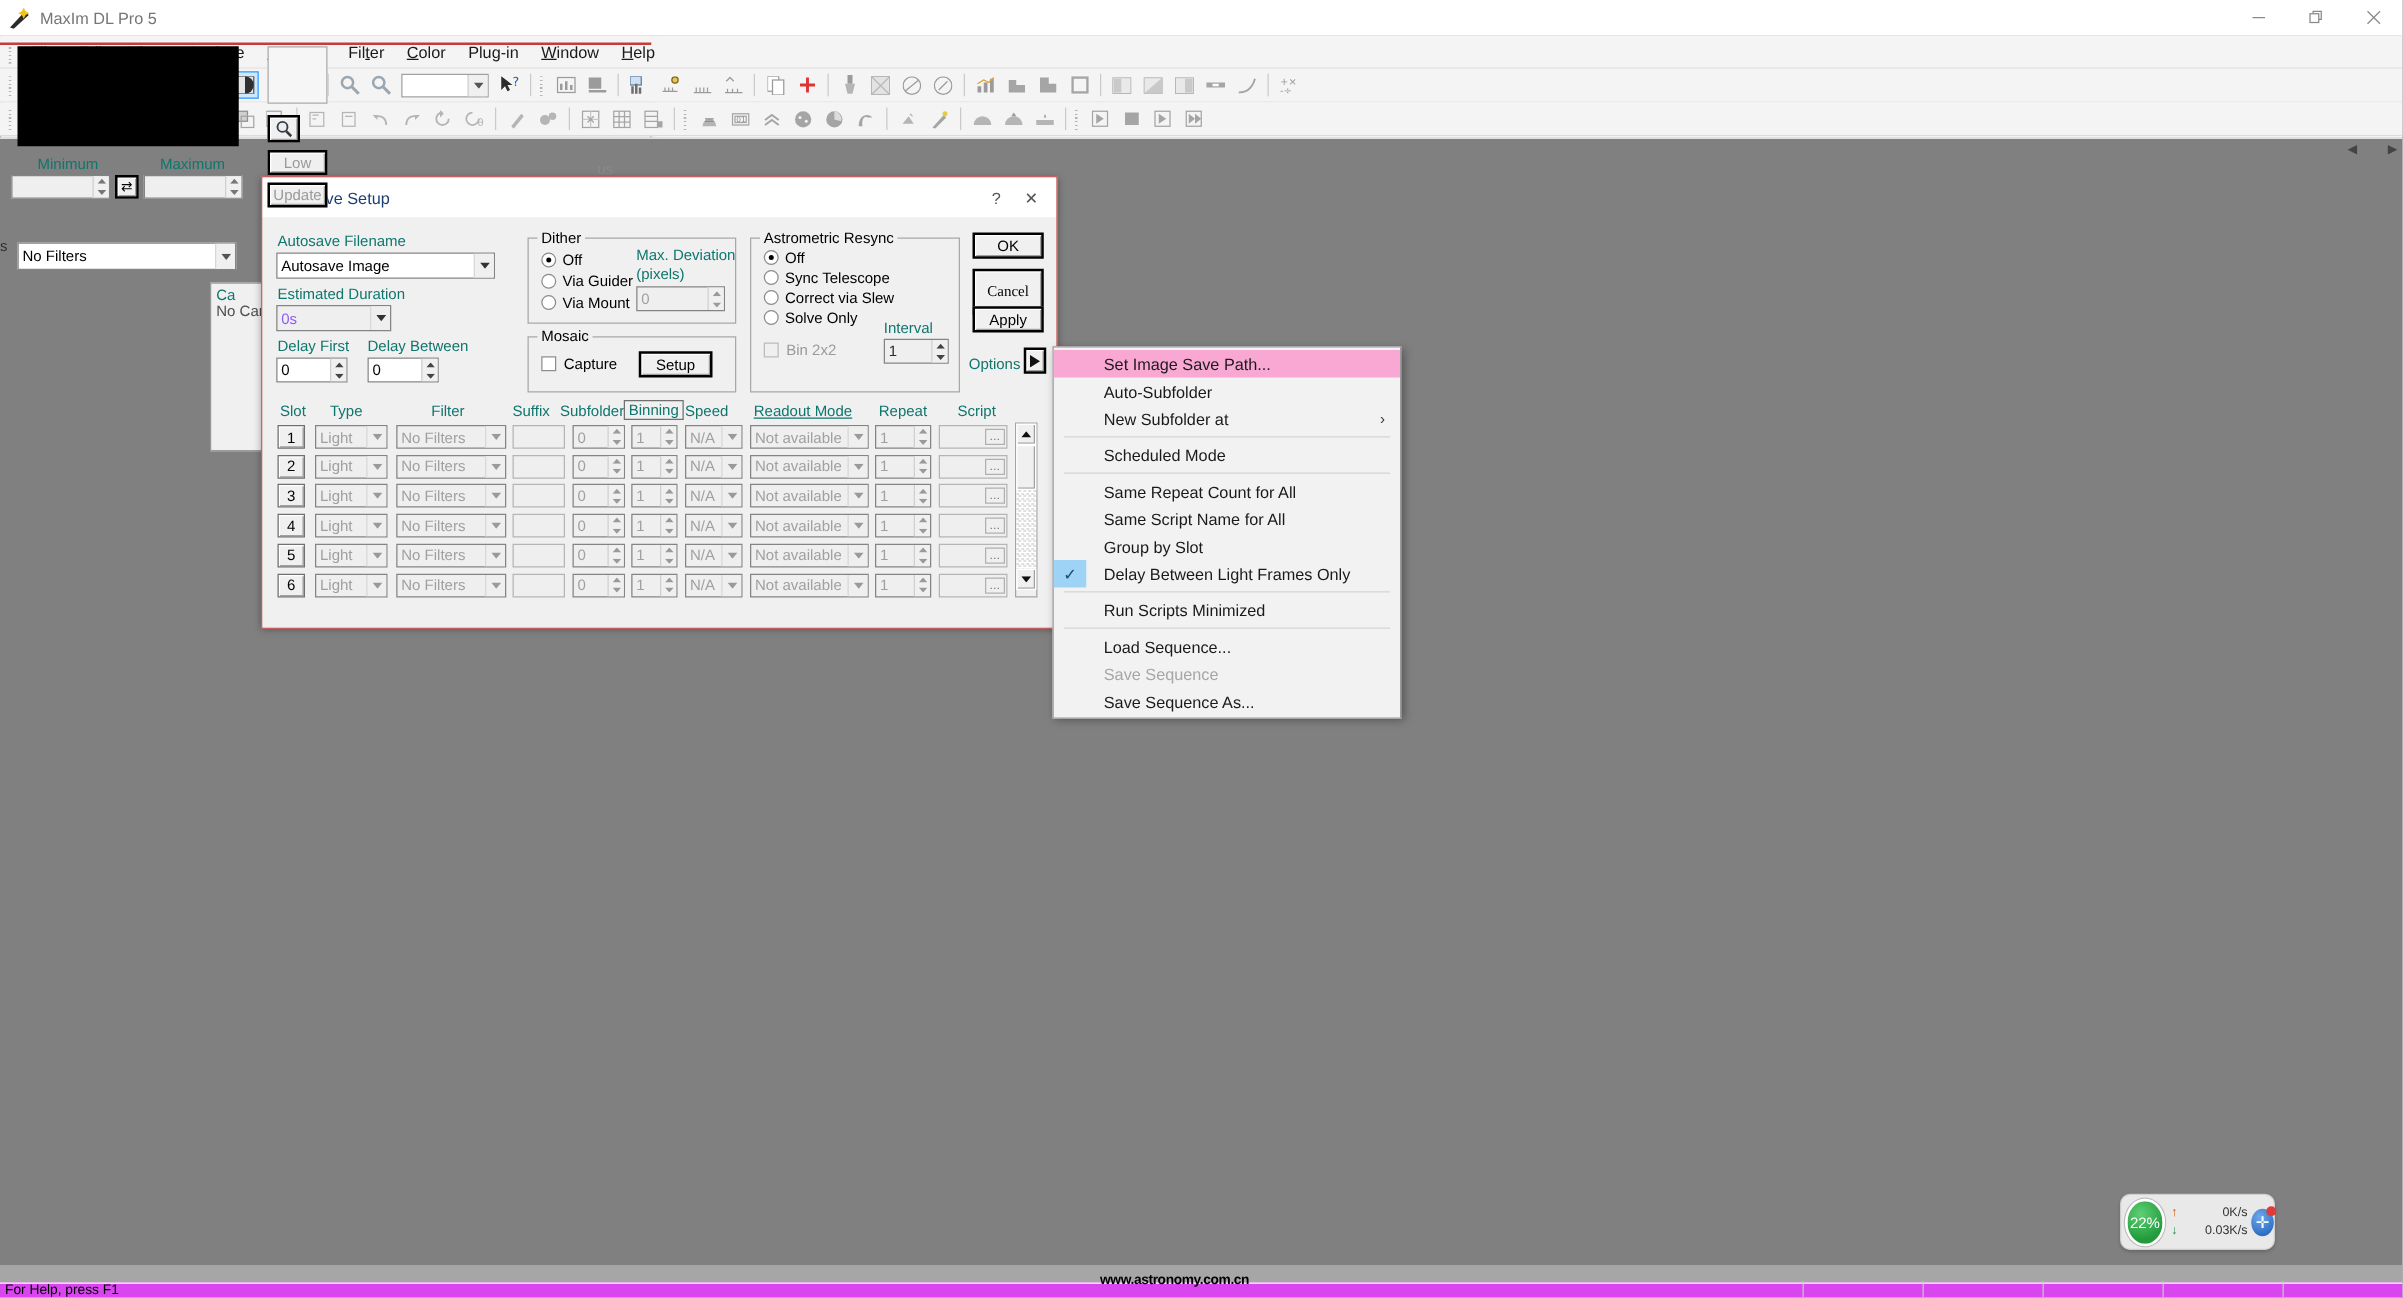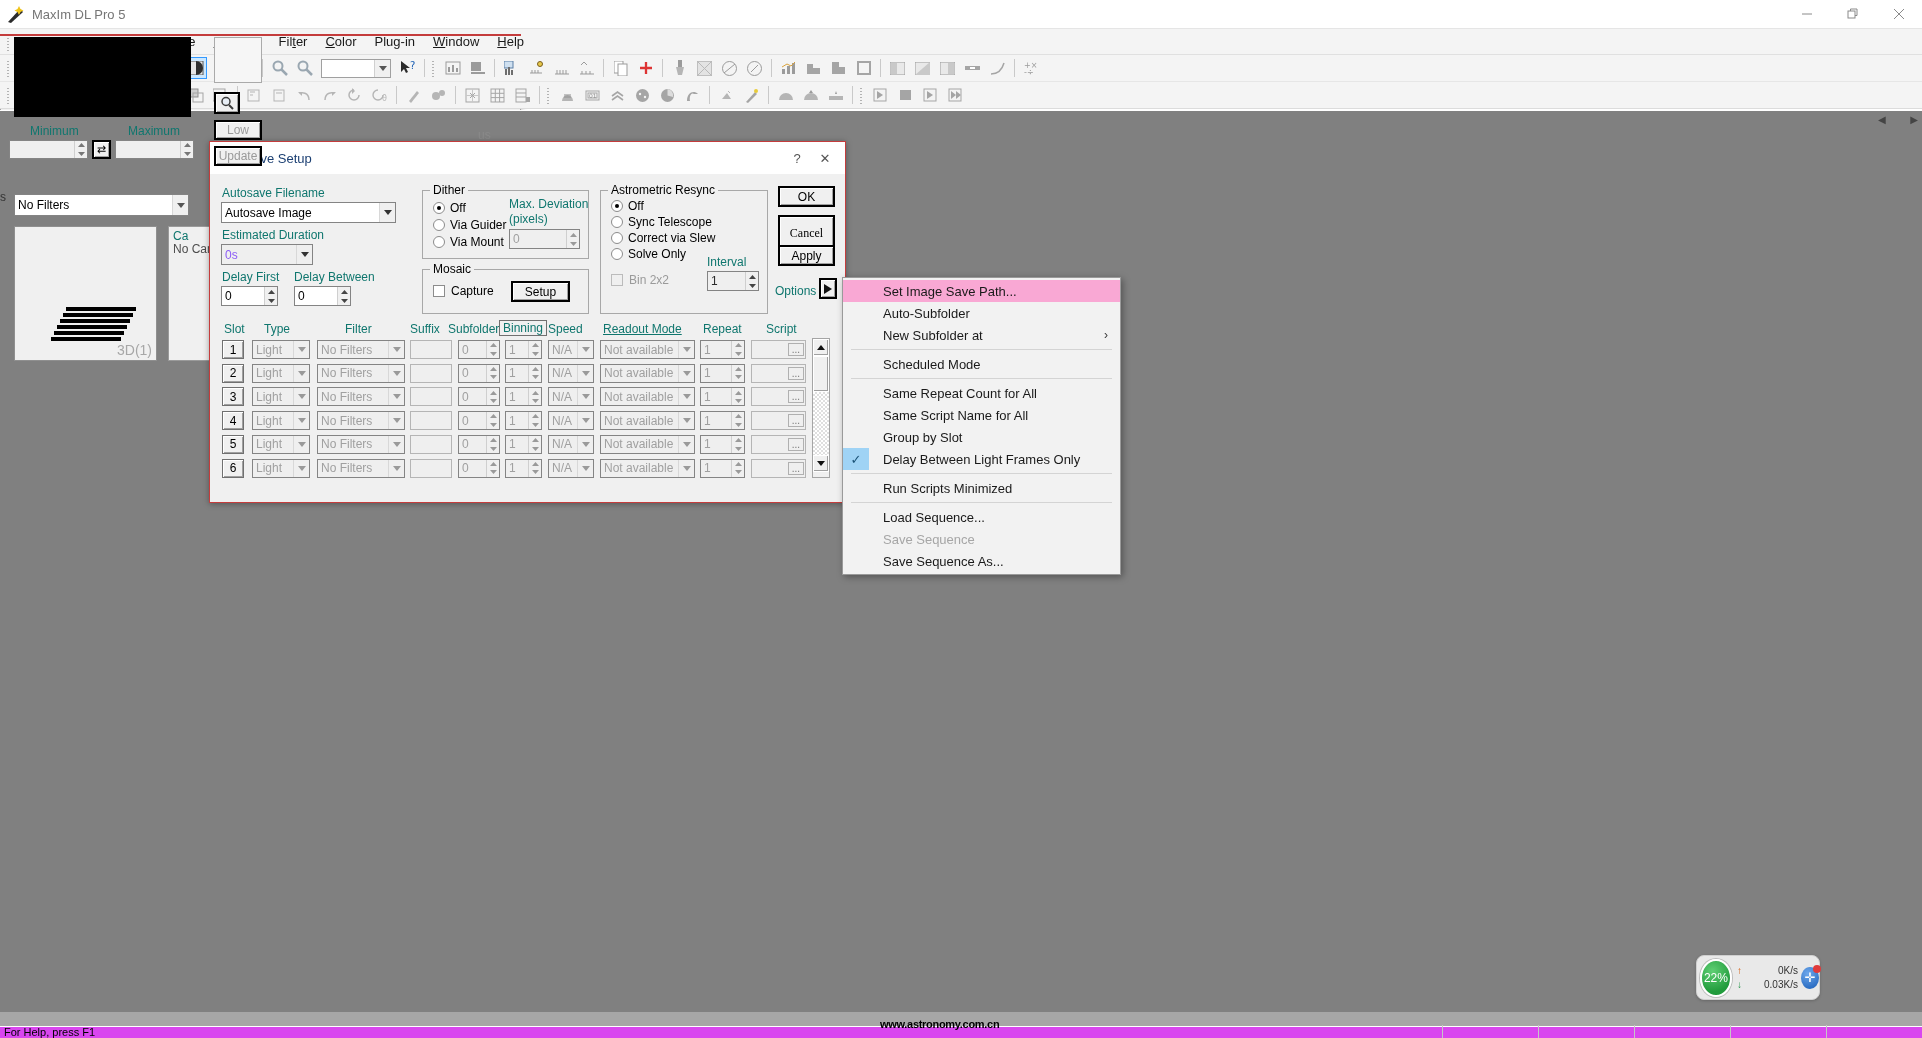--- a/index.html
+++ b/index.html
@@ -719,33 +719,20 @@
 
   <div class="cmb" style="left:14px; top:500px; width:175px; height:22px; left:14px; top:194px;">
     <span>No Filters</span>
     <span class="ar">
       <svg width="8" height="5" viewBox="0 0 8 5">
           <path d="M0 0h8L4 5z" fill="#555"></path>
         </svg>
       </span>
   </div>
 
-  <div class="thumbbox" style="left:14px; top:226px; width:143px; height:135px;">
-    <svg width="110" height="60" viewBox="0 0 110 60" style="position:absolute;left:14px;top:60px;">
-      <g stroke="#000" stroke-width="4">
-        <line x1="22" y1="52" x2="92" y2="52"></line>
-        <line x1="25" y1="46" x2="95" y2="46"></line>
-        <line x1="28" y1="40" x2="98" y2="40"></line>
-        <line x1="31" y1="34" x2="101" y2="34"></line>
-        <line x1="34" y1="28" x2="104" y2="28"></line>
-        <line x1="37" y1="22" x2="107" y2="22"></line>
-      </g>
-    </svg>
-    <span style="position:absolute;right:4px;bottom:2px;color:#a7a7a7;font-size:14px;">3D(1)</span>
-  </div>
 
   <div class="panel" style="left:168px; top:226px; width:140px; height:135px;">
     <span class="lbl" style="left:4px; top:2px;">Ca</span>
     <span class="lbl" style="left:4px; top:15px; color:#4d4d4d;">No Camera</span>
   </div>
 
   <div class="panel" style="left:325px; top:226px; width:140px; height:135px;">
     <span class="lbl" style="left:4px; top:15px; color:#4d4d4d;">No Camera</span>
   </div>
 

